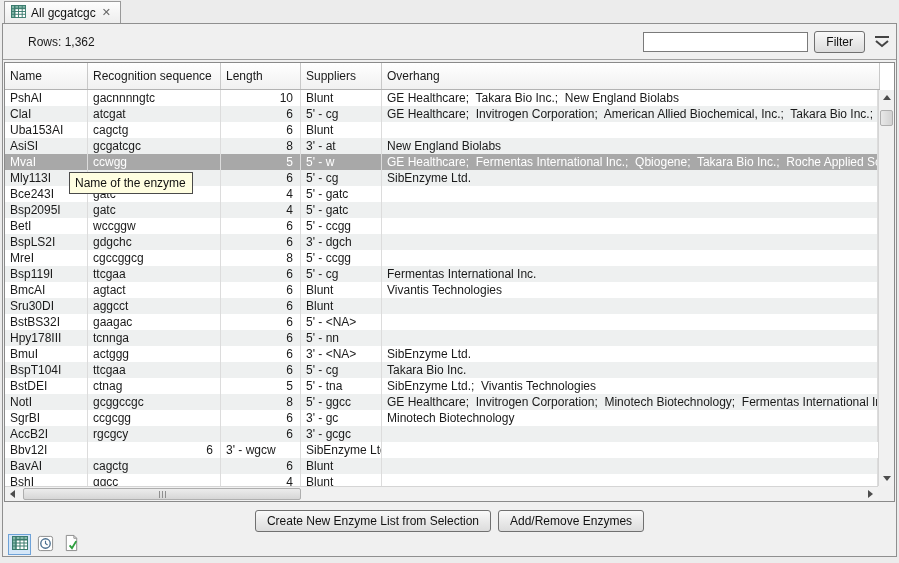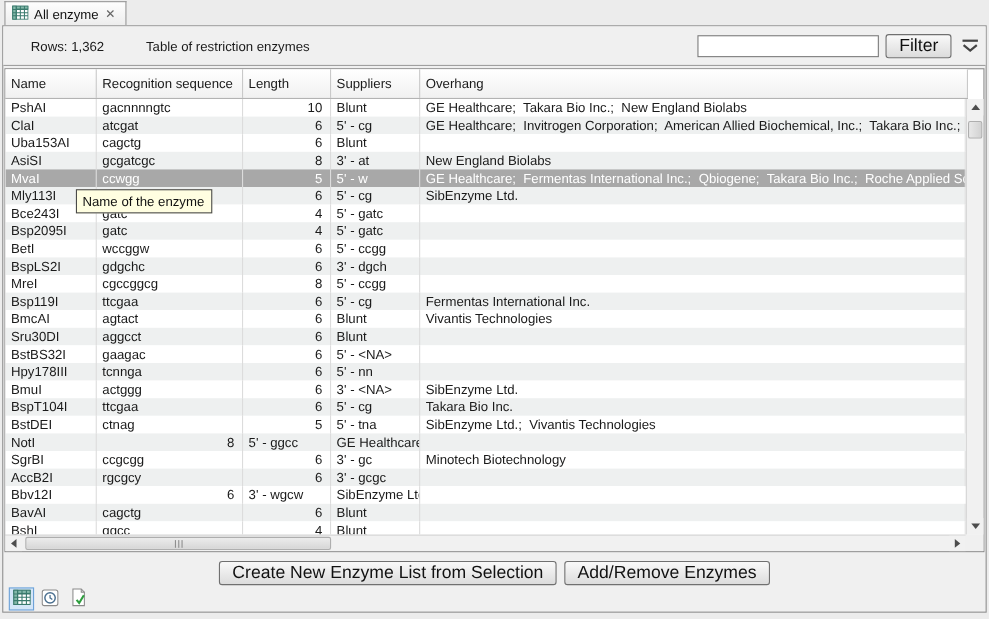--- a/index.html
+++ b/index.html
@@ -38,21 +38,21 @@
     background:#f0f0f0;
   }
   .rows-label { margin-left:25px; white-space:pre;text-align:right; }
   .subtitle { margin-left:38px; white-space:pre; }
   .filter-group { margin-left:auto; display:flex; align-items:center; margin-right:6px; }
   .filter-input {
     width:165px; height:20px; border:1px solid #7a7a7a; background:#fff;
     font-family:inherit; font-size:12px; padding:0 3px;
   }
   .btn {
-    height:22px; padding:0 11px; font-family:inherit; font-size:16px; color:#111;
+    height:22px; padding:0 11px; font-family:inherit; font-size:12px; color:#111;
     background:linear-gradient(#f9f9f9,#dcdcdc);
     border:1px solid #707070; border-radius:3px;
   }
   .filter-btn { margin-left:6px; }
   .filter-options { margin-left:8px; width:17px; height:14px; display:flex; align-items:center; justify-content:center; }
 
   
   .tablebox {
     position:absolute; left:1px; right:1px; top:38px; height:440px;
     background:#fff; border:1px solid #8a8a8a;
@@ -148,30 +148,29 @@
 <div class="tabbar">
   <div class="tab">
     <span>
       <svg width="15" height="13" viewBox="0 0 16 14">
         <rect x="0.5" y="0.5" width="15" height="13" fill="#ffffff" stroke="#3a7a6d"></rect>
         <rect x="0.5" y="0.5" width="15" height="3" fill="#84b9aa" stroke="#3a7a6d"></rect>
         <rect x="0.5" y="0.5" width="3.5" height="13" fill="#84b9aa" stroke="#3a7a6d"></rect>
         <path d="M4 0.5v13 M8 0.5v13 M12 0.5v13 M0.5 4h15 M0.5 7h15 M0.5 10h15" stroke="#3a7a6d" fill="none"></path>
       </svg>
     </span>
-    <span class="tab-label">All enzyme</span>
+    <span class="tab-label">All gcgatcgc</span>
     <span class="tab-close">✕</span>
   </div>
 </div>
 
 <div class="panel">
 
   <div class="toolbar">
     <span class="rows-label">Rows: 1,362</span>
-    <span class="subtitle">Table of restriction enzymes</span>
     <span class="filter-group">
       <input class="filter-input" type="text" value="" style="">
       <button class="btn filter-btn">Filter</button>
       <span class="filter-options">
         <svg width="16" height="13" viewBox="0 0 16 13">
           <rect x="1" y="1" width="14" height="2" fill="#444444"></rect>
           <path d="M2 6 L8 11 L14 6" fill="none" stroke="#444444" stroke-width="2"></path>
         </svg>
       </span>
     </span>
@@ -315,20 +314,21 @@
       </div>
         <div class="tr">
         <div class="td c-name">BstDEI</div>
         <div class="td c-seq">ctnag</div>
         <div class="td c-len">5</div>
         <div class="td c-over">5' - tna</div>
         <div class="td c-sup">SibEnzyme Ltd.;  Vivantis Technologies</div>
       </div>
         <div class="tr alt">
         <div class="td c-name">NotI</div>
+        <div class="td c-seq">gcggccgc</div>
         <div class="td c-len">8</div>
         <div class="td c-over">5' - ggcc</div>
         <div class="td c-sup">GE Healthcare;  Invitrogen Corporation;  Minotech Biotechnology;  Fermentas International Inc.;  Qbiog</div>
       </div>
         <div class="tr">
         <div class="td c-name">SgrBI</div>
         <div class="td c-seq">ccgcgg</div>
         <div class="td c-len">6</div>
         <div class="td c-over">3' - gc</div>
         <div class="td c-sup">Minotech Biotechnology</div>

